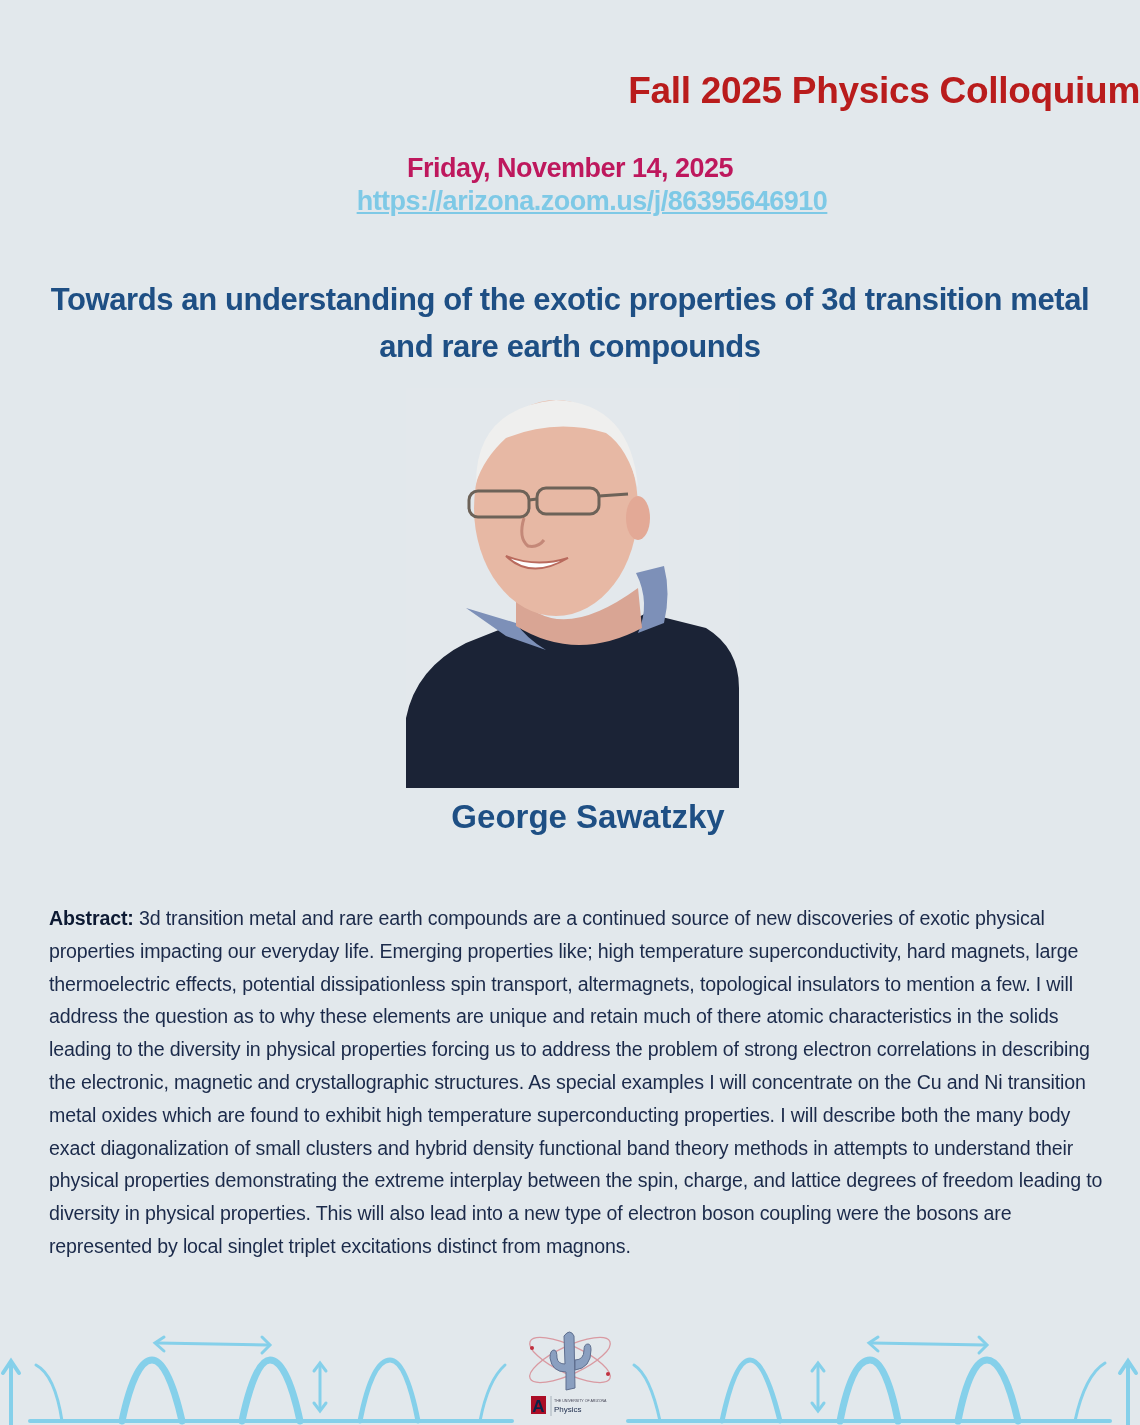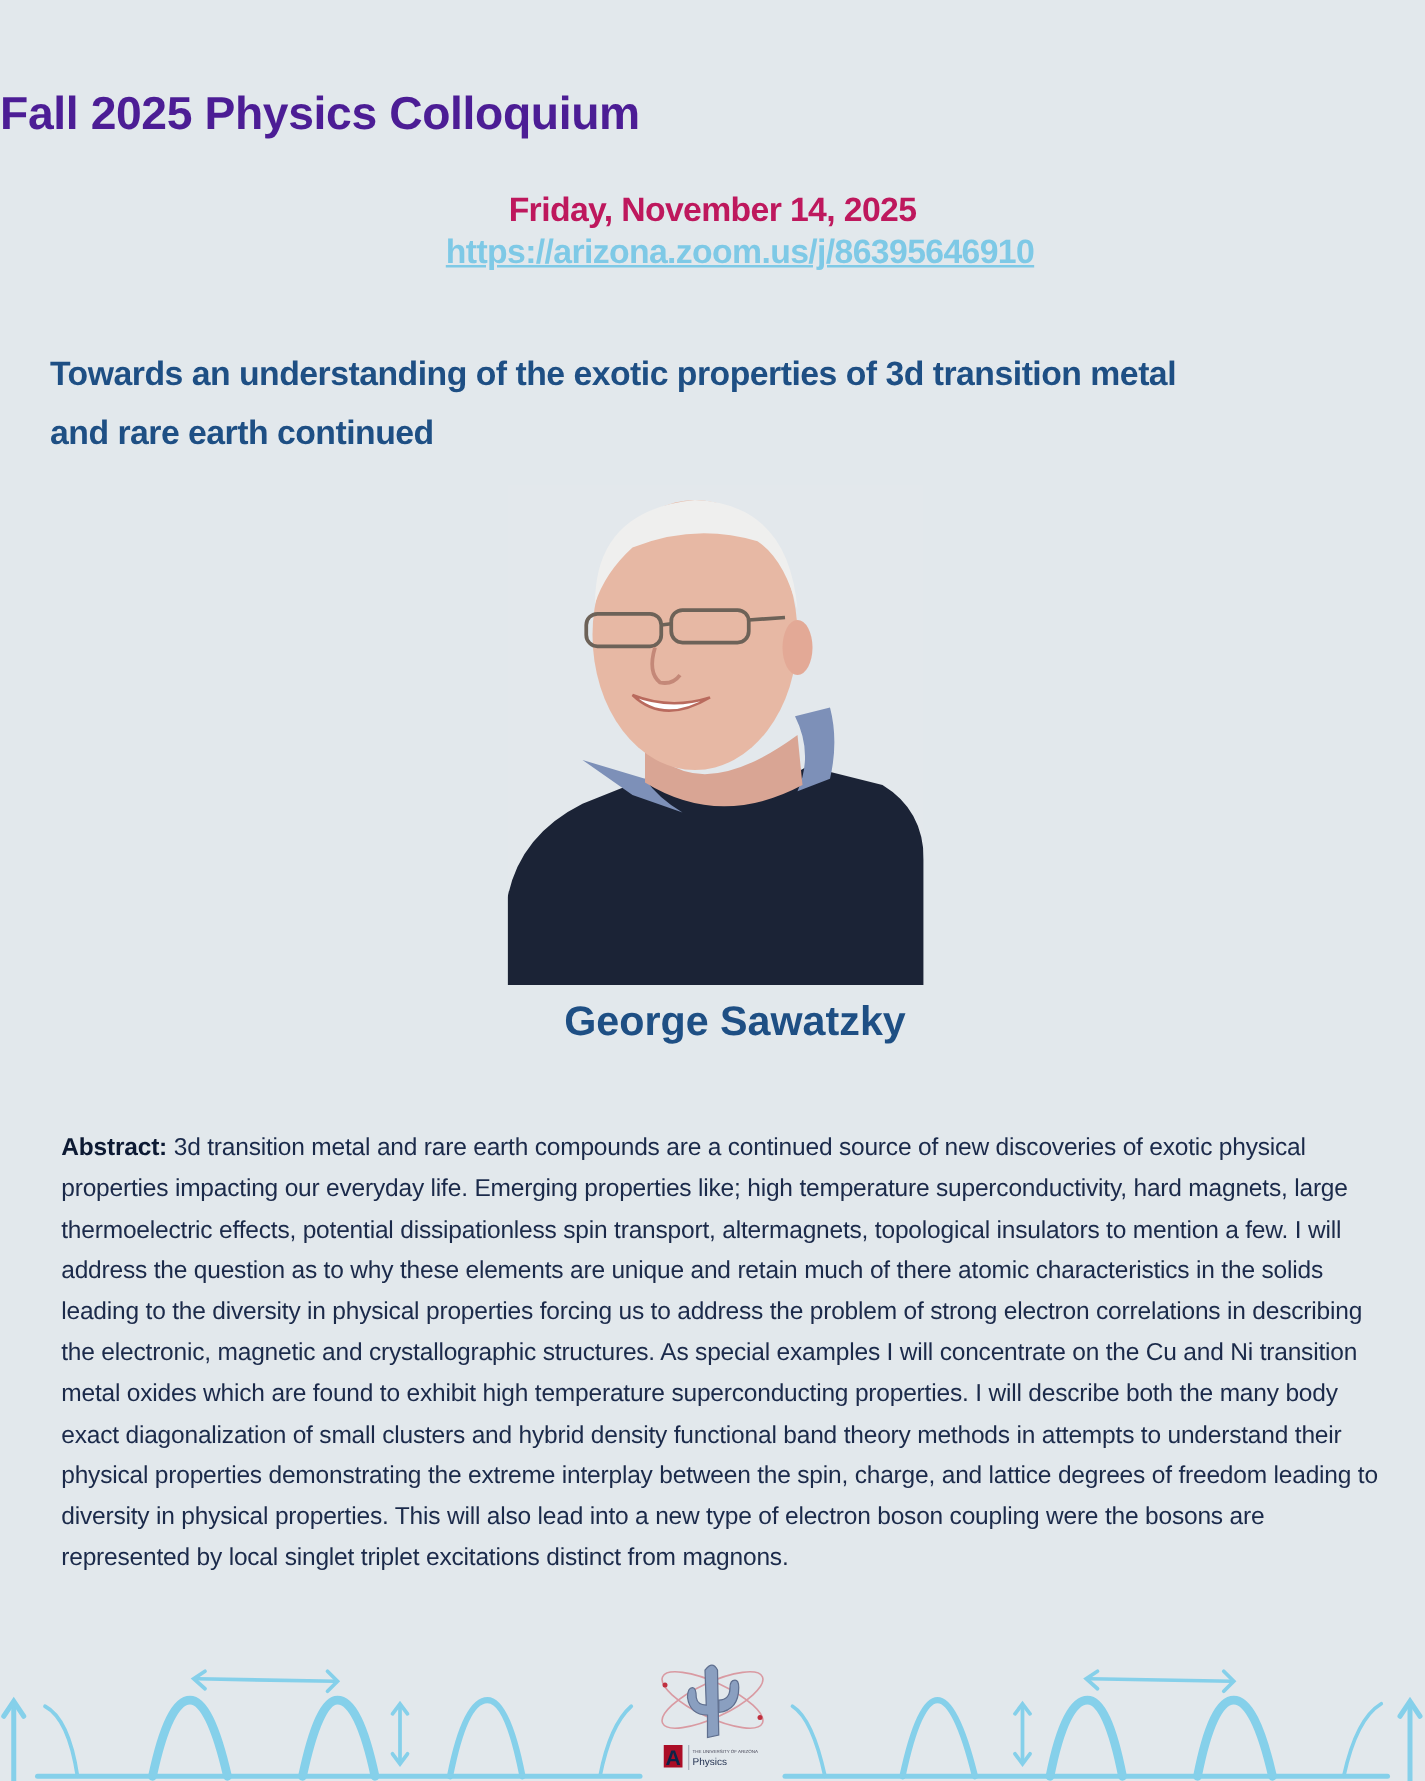--- a/index.html
+++ b/index.html
@@ -4,38 +4,38 @@
 <style>
   html, body { margin: 0; padding: 0; }
   body {
     width: 1140px; height: 1425px; overflow: hidden;
     background: #e2e8ec;
     font-family: "Liberation Sans", "DejaVu Sans", sans-serif;
     position: relative;
   }
   .title {
     position: absolute; left: 0; right: 0; top: 70px;
-    font-size: 37px; font-weight: bold; color: #4c1d95;
-    text-align: left; letter-spacing: -0.3px;
+    font-size: 37px; font-weight: bold; color: #b91c1c;
+    text-align: right; letter-spacing: -0.3px;
   }
   .event-block {
     position: absolute; left: 0; right: 0; top: 152px;
     text-align: center; line-height: 33px;
   }
   .event-line {
     font-size: 27px; font-weight: bold; color: #be185d;
     letter-spacing: -0.5px; display: block;
   }
   .zoom-link {
     font-size: 27px; font-weight: bold; color: #7ec9e6;
     text-decoration: underline; letter-spacing: -0.5px; display: inline-block; margin-left: 44px;
   }
   .talk-title {
     position: absolute; left: 40px; right: 40px; top: 276px;
-    font-size: 27px; font-weight: bold;
+    text-align: center; font-size: 31px; font-weight: bold;
     color: #1e4f84; line-height: 47px; letter-spacing: -0.4px;
   }
   .photo {
     position: absolute; left: 406px; top: 388px; width: 333px; height: 400px;
     overflow: hidden; background: #e2e8ec;
   }
   .speaker {
     position: absolute; left: 0; right: 0; top: 798px;
     text-align: center; font-size: 33px; font-weight: bold; color: #1e4f84;
     line-height: 38px;
@@ -60,21 +60,21 @@
 
 <div class="title">Fall 2025 Physics Colloquium</div>
 
 <div class="event-block">
   <span class="event-line">Friday, November 14, 2025</span>
   <a class="zoom-link">https://arizona.zoom.us/j/86395646910</a>
 </div>
 
 <div class="talk-title">
   <span>Towards an understanding of the exotic properties of 3d transition metal</span><br>
-  <span>and rare earth continued</span>
+  <span>and rare earth compounds</span>
 </div>
 
 <div class="photo">
   <svg width="333" height="400" viewBox="0 0 333 400">
     <rect width="333" height="400" fill="#e3e8ec"></rect>
 
     <path d="M0 400 L0 330 Q10 280 60 255 L110 235 Q165 270 240 225 L300 240 Q333 260 333 300 L333 400 Z" fill="#1b2336"></path>
 
     <path d="M60 220 L110 235 Q120 250 140 262 L100 248 Z" fill="#7d90b8"></path>
     <path d="M230 185 L258 178 Q265 205 258 235 L232 245 Q245 215 230 185 Z" fill="#7d90b8"></path>

